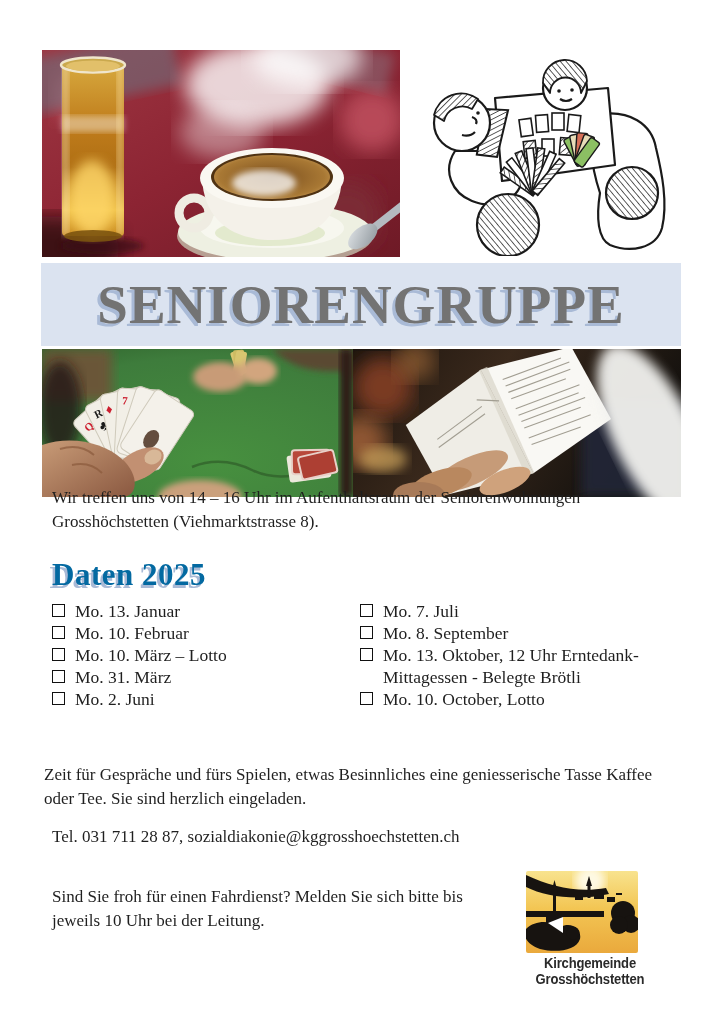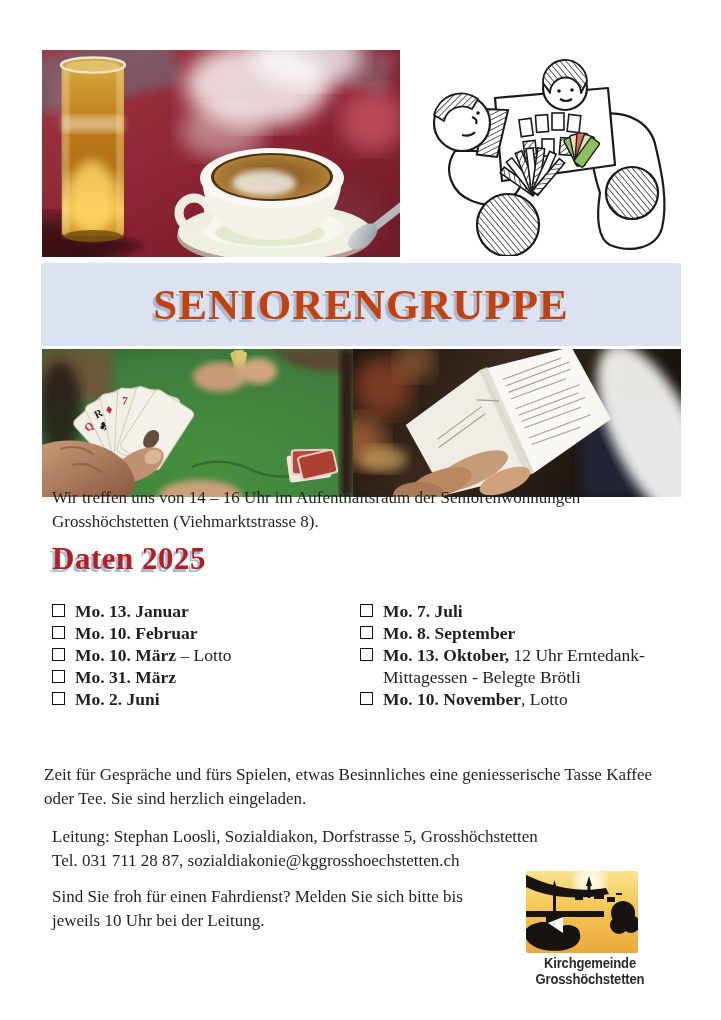--- a/index.html
+++ b/index.html
@@ -4,32 +4,32 @@
 <style>
   html,body{margin:0;padding:0;background:#fff;}
   .page{position:relative;width:721px;height:1020px;background:#ffffff;overflow:hidden;
         font-family:"Liberation Serif", serif;color:#1f1f1f;}
   .abs{position:absolute;}
   .photo{position:absolute;overflow:hidden;background:#ddd;}
   #photo-tea{left:42px;top:50px;width:358px;height:207px;}
   #cartoon{left:400px;top:53px;width:281px;height:203px;background:#fff;}
   #banner{left:41px;top:263px;width:640px;height:83px;background:#dbe3f0;
           display:flex;align-items:center;justify-content:center;}
-  #banner .title{font-size:43px;font-weight:bold;color:#c2410c;letter-spacing:1px;
+  #banner .title{font-size:55px;font-weight:bold;color:#737373;letter-spacing:1px;
           text-shadow:-3px 3px 0 #a9bad6;white-space:nowrap;}
   #photo-cards{left:42px;top:349px;width:311px;height:148px;}
   #photo-book{left:353px;top:349px;width:328px;height:148px;}
   #intro{left:52px;top:486px;width:632px;font-size:17px;line-height:1.42;}
-  #dates-heading{left:52px;top:541px;font-size:31px;font-weight:bold;color:#b91c1c;
+  #dates-heading{left:52px;top:557px;font-size:31px;font-weight:bold;color:#0369a1;
           text-shadow:-2.5px 2.5px 0 #a9bad6;letter-spacing:.5px;text-align:center;}
   #col-left{left:52px;top:600px;width:302px;}
   #col-right{left:360px;top:600px;width:310px;}
   .date-row{display:flex;align-items:flex-start;font-size:17.5px;line-height:22px;}
   .cb{flex:0 0 auto;width:11px;height:11px;border:1.8px solid #111;margin:4px 10px 0 0;background:#fff;}
-  .db{font-weight:bold;}
+  .db{font-weight:normal;}
   .dr{font-weight:normal;}
   #para1{left:44px;top:763px;width:634px;font-size:17px;line-height:1.42;}
   #para2{left:52px;top:825px;width:634px;font-size:17px;line-height:1.42;}
   #para3{left:52px;top:885px;width:428px;font-size:17px;line-height:1.42;}
   #logo{left:526px;top:871px;width:112px;height:82px;}
   #logo-caption{left:484px;top:955px;width:212px;text-align:center;
           font-family:"Liberation Sans", sans-serif;font-size:14.5px;font-weight:bold;
           color:#2a2a2a;transform:scaleX(.9);transform-origin:center;letter-spacing:-.2px;}
   svg{display:block;}
 </style>
@@ -367,27 +367,26 @@
     <div class="date-row">
       <span class="cb"></span>
       <span class="dtext"><span class="db">Mo. 8. September</span><span class="dr"></span></span>
     </div>
     <div class="date-row">
       <span class="cb"></span>
       <span class="dtext"><span class="db">Mo. 13. Oktober,</span><span class="dr"> 12 Uhr Erntedank-Mittagessen - Belegte Brötli</span></span>
     </div>
     <div class="date-row">
       <span class="cb"></span>
-      <span class="dtext"><span class="db">Mo. 10. November</span><span class="dr">, Lotto</span></span>
+      <span class="dtext"><span class="db">Mo. 10. October</span><span class="dr">, Lotto</span></span>
     </div>
   </div>
 
   <div class="abs" id="para1">Zeit für Gespräche und fürs Spielen, etwas Besinnliches eine geniesserische Tasse Kaffee oder Tee. Sie sind herzlich eingeladen.</div>
   <div class="abs" id="para2">
-    <div>Leitung: Stephan Loosli, Sozialdiakon, Dorfstrasse 5, Grosshöchstetten</div>
     <div>Tel. 031 711 28 87, sozialdiakonie@kggrosshoechstetten.ch</div>
   </div>
   <div class="abs" id="para3">Sind Sie froh für einen Fahrdienst? Melden Sie sich bitte bis jeweils 10 Uhr bei der Leitung.</div>
 
   <div class="abs" id="logo">
     <svg width="112" height="82" viewBox="0 0 112 82">
       <defs>
         <linearGradient id="gold" x1="0" y1="0" x2="0" y2="1">
           <stop offset="0" stop-color="#f8e38e"></stop>
             <stop offset=".45" stop-color="#f3c654"></stop>

